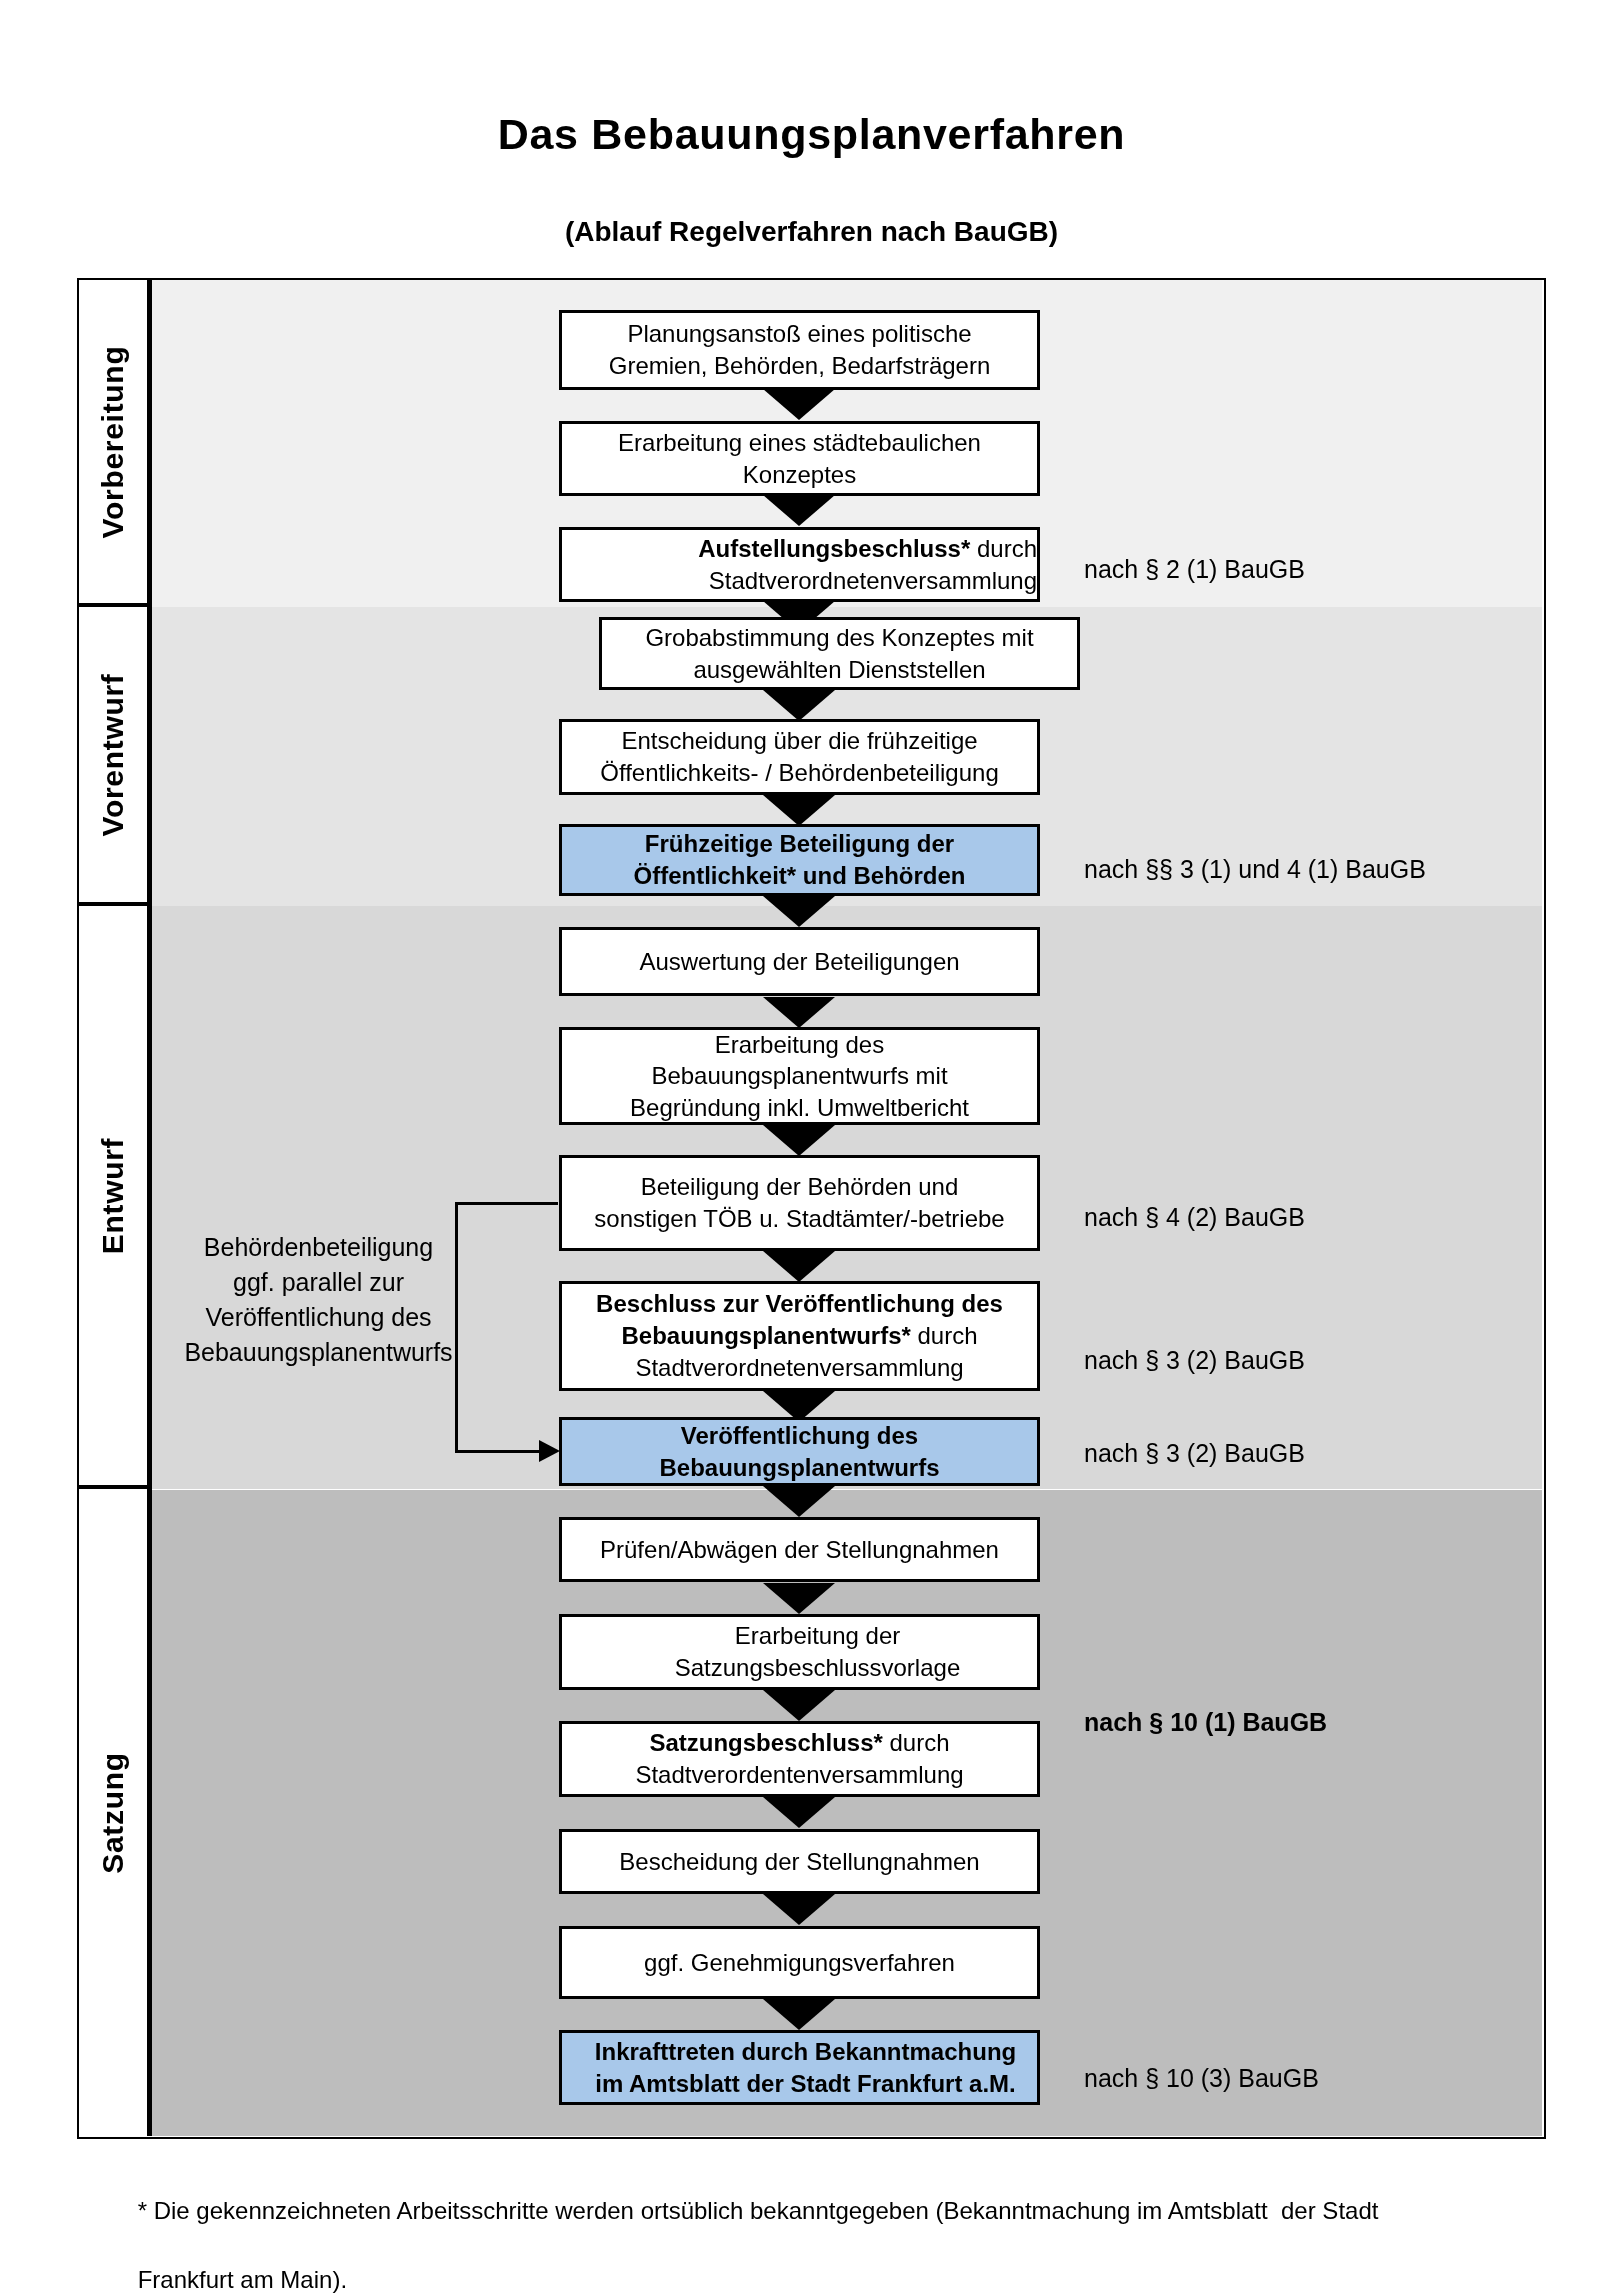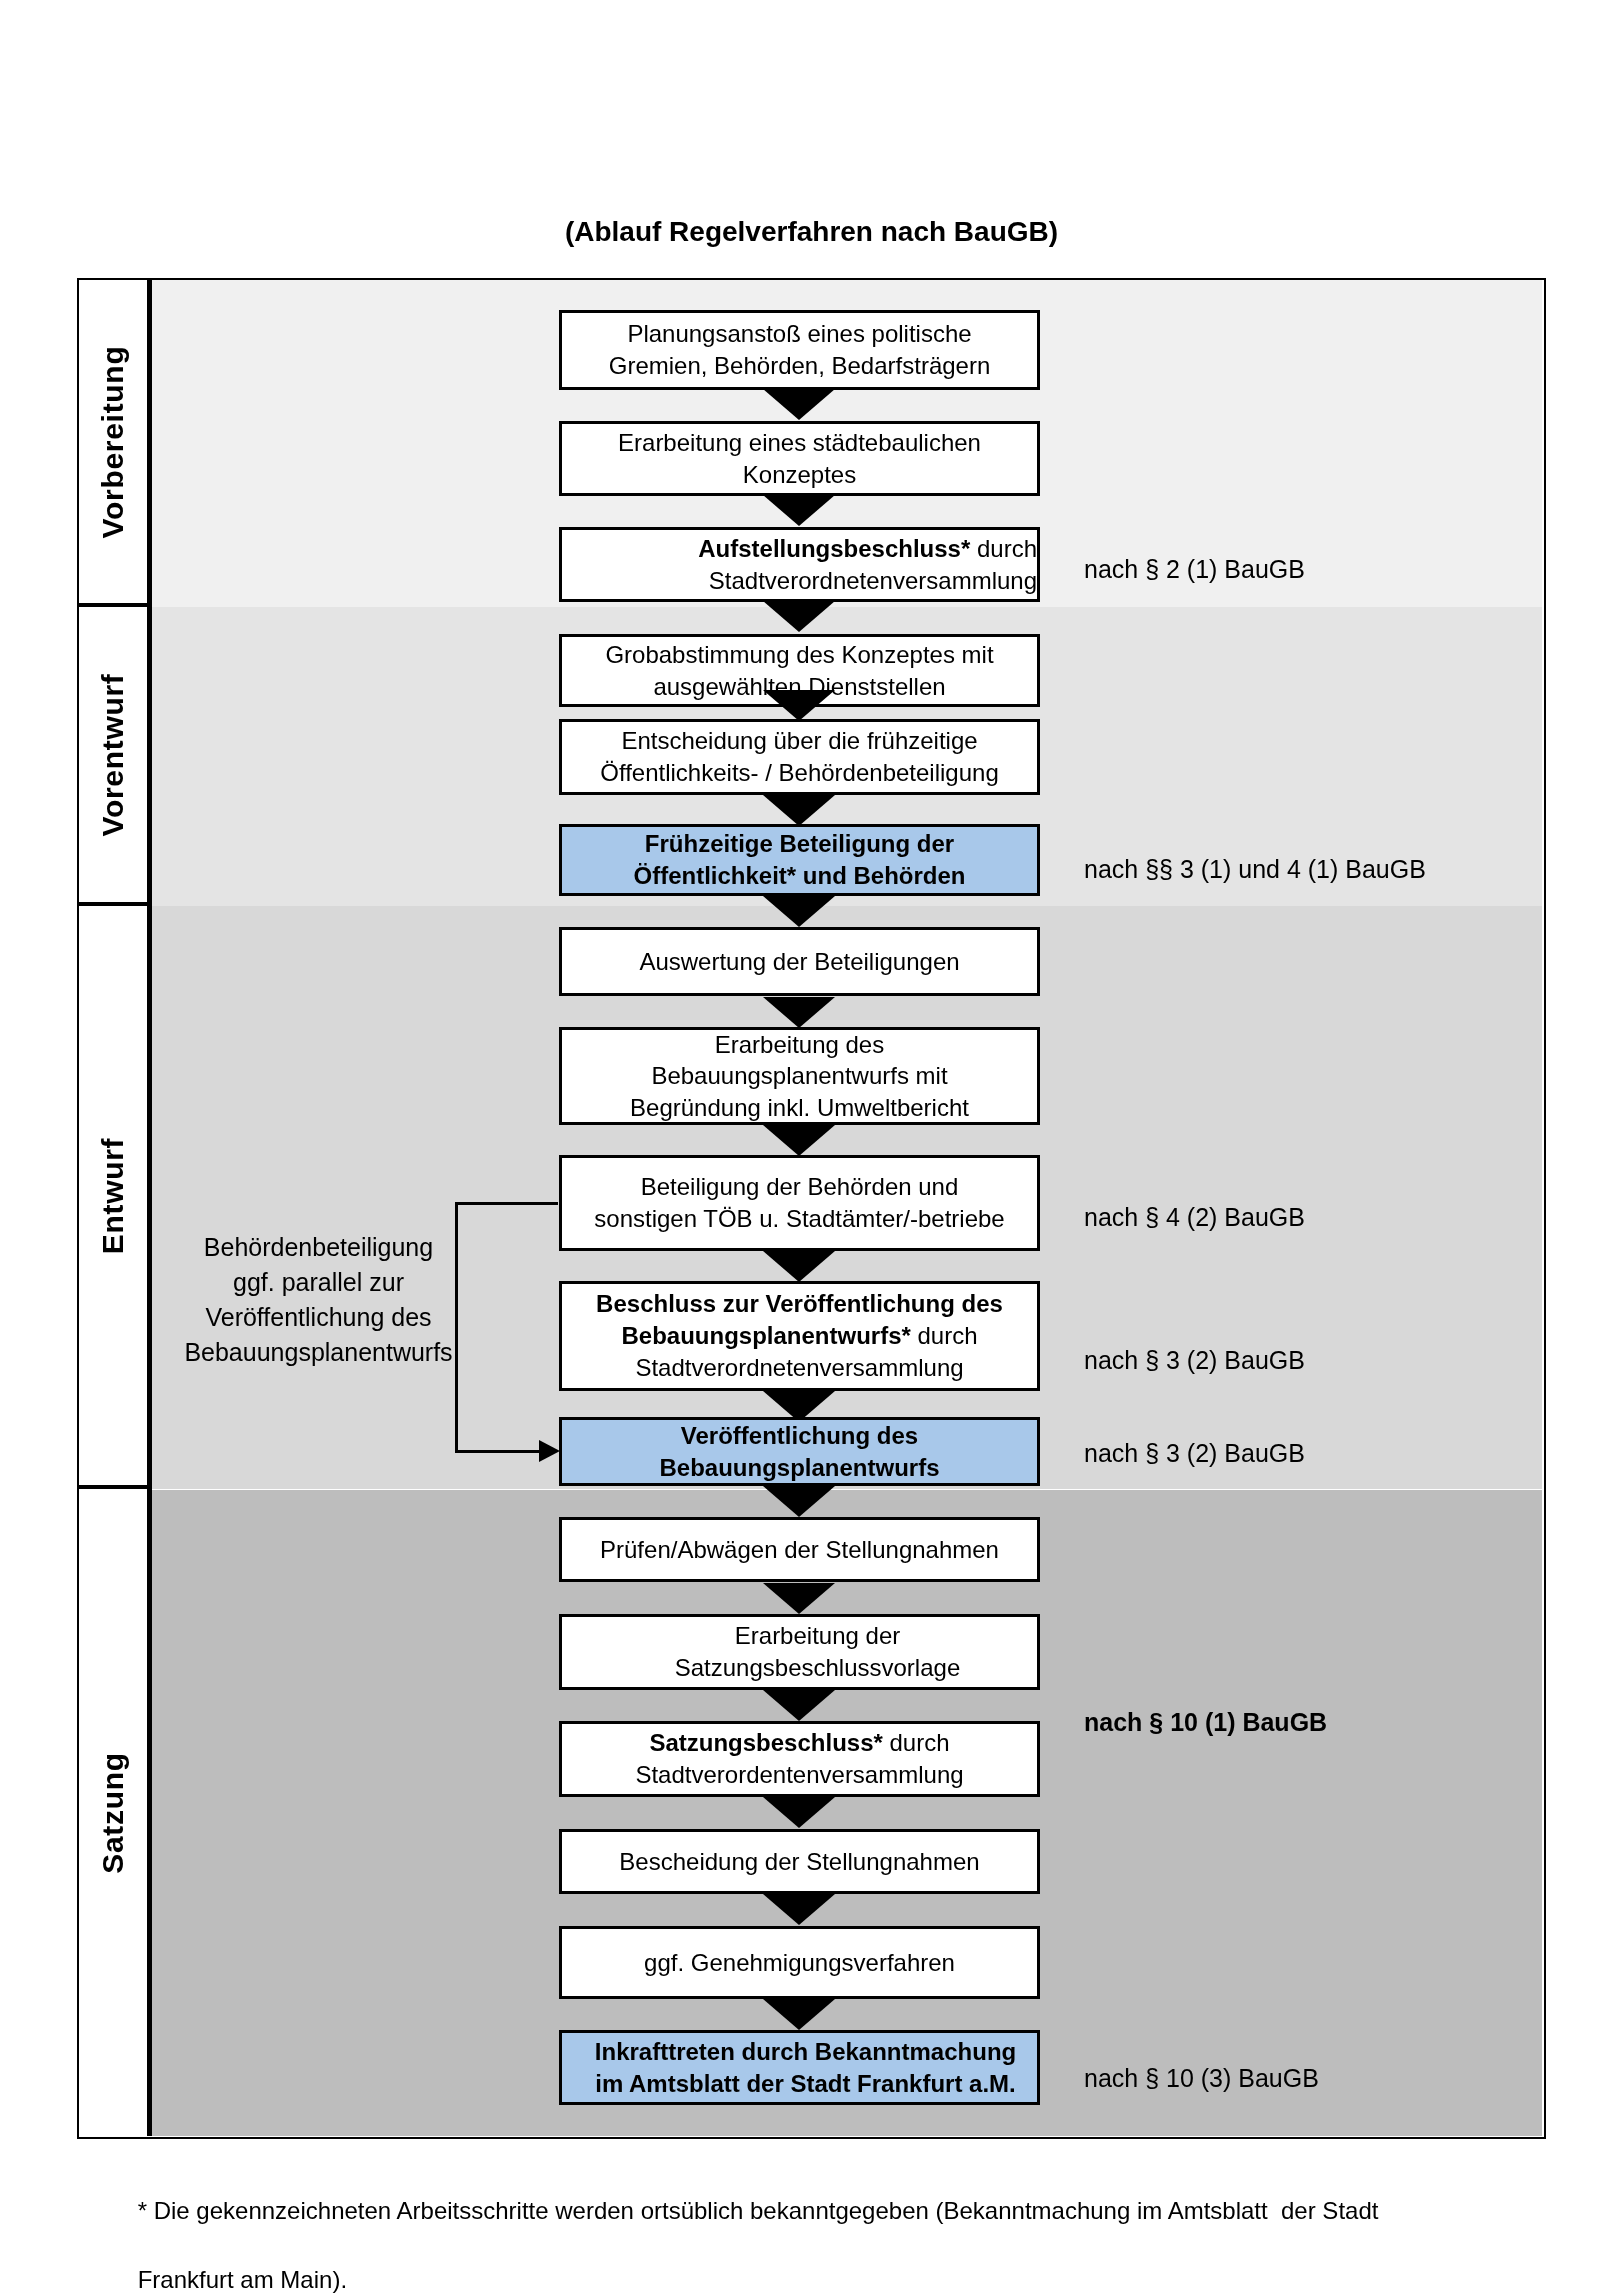--- a/index.html
+++ b/index.html
@@ -53,21 +53,21 @@
     border:3.3px solid #000;background:#ffffff;
     display:flex;flex-direction:column;align-items:center;justify-content:center;
     text-align:center;font-size:24px;line-height:1.32;
   }
   .fbox.blue{background:#a8c8ea;font-weight:bold;}
   .fbox .ln{white-space:nowrap;}
   .fbox b{font-weight:bold;}
   .bx1{top:29.5px;height:80px;}
   .bx2{top:141px;height:75px;}
   .bx3{top:247px;height:75px;align-items:flex-end;}
-  .bx4{top:354px;height:73px;}
+  .bx4{top:337px;height:73px;margin-left:40px;}
   .bx5{top:439px;height:76px;}
   .bx6{top:544px;height:72px;}
   .bx7{top:647px;height:69px;}
   .bx8{top:747px;height:98px;}
   .bx9{top:875px;height:96px;}
   .bx10{top:1001px;height:110px;}
   .bx11{top:1137px;height:69px;}
   .bx12{top:1237px;height:65px;}
   .bx13{top:1334px;height:76px;padding-left:36px;}
   .bx14{top:1441px;height:76px;}
@@ -104,20 +104,21 @@
   .footnote{
     position:absolute;left:111px;top:2159px;width:1427px;
     font-size:24px;line-height:1.45;white-space:pre-wrap;
   }
 </style>
 </head>
 <body>
 
 <div class="page">
 
+  <div class="title">Das Bebauungsplanverfahren</div>
   <div class="subtitle">(Ablauf Regelverfahren nach BauGB)</div>
 
   <div class="diagram">
 
     <div class="band b1"></div>
     <div class="band b2"></div>
     <div class="band b3"></div>
     <div class="band b4"></div>
 
     <div class="phase-col"></div>

